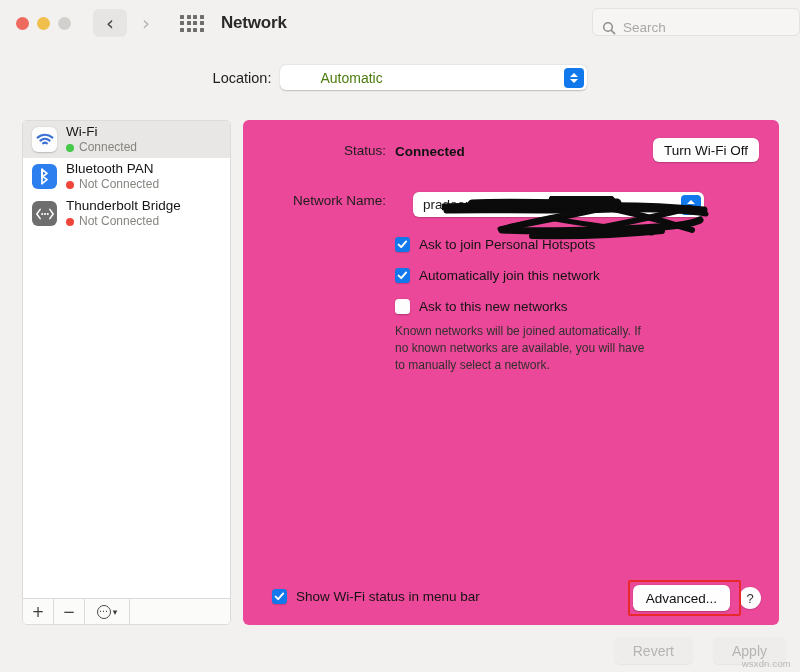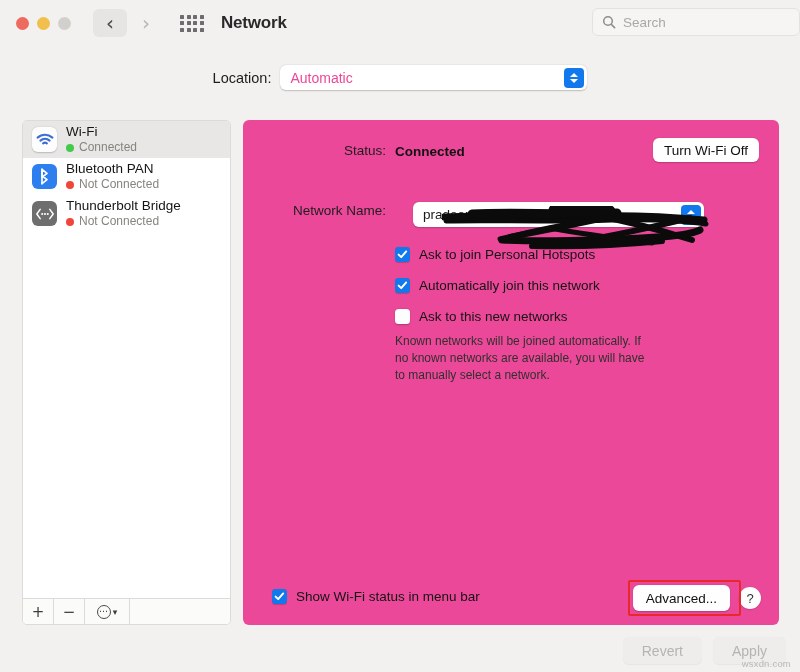--- a/index.html
+++ b/index.html
@@ -63,21 +63,21 @@
   .searchbox {
     position: absolute;
     right: 0px;
     top: 8px;
     width: 208px;
     height: 28px;
     background: #f6f5f4;
     border: 1px solid #e3e2e0;
     border-radius: 6px;
     display: flex;
-    align-items: center;
+    align-items: flex-end;
     padding-left: 9px;
     gap: 7px;
   }
   .searchbox svg { flex: 0 0 auto; }
   .search-ph { font-size: 13.5px; color: #a9a8a6; }
 
   
   .location-row {
     display: flex;
     align-items: center;
@@ -90,21 +90,21 @@
     width: 307px;
     height: 25px;
     background: #ffffff;
     border-radius: 6px;
     box-shadow: 0 0.5px 1.5px rgba(0,0,0,0.22);
     display: flex;
     align-items: center;
     padding-left: 10px;
     position: relative;
   }
-  .popup-value { font-size: 14px; color: #ec4899; }
+  .popup-value { font-size: 14px; color: #4d7c0f; margin-left: 30px; }
   .stepper {
     position: absolute;
     right: 3px; top: 2.5px;
     width: 20px; height: 20px;
     background: #1279ec;
     border-radius: 4px;
     display: flex; flex-direction: column;
     align-items: center; justify-content: center;
     gap: 2px;
   }
@@ -216,21 +216,21 @@
     display: flex; align-items: center;
   }
   .status-desc {
     font-size: 12.8px;
     color: #2c2c2c;
     line-height: 17.5px;
     padding-left: 152px;
     margin-top: 6px;
   }
 
-  .name-row { margin-top: 42px; position: relative; gap: 18px; }
+  .name-row { margin-top: 32px; position: relative; gap: 18px; }
   .name-popup {
     width: 291px;
     height: 25px;
     background: #fff;
     border-radius: 6px;
     box-shadow: 0 0.5px 1.5px rgba(0,0,0,0.22);
     display: flex; align-items: center;
     padding-left: 10px;
     position: relative;
     overflow: visible;
@@ -297,21 +297,21 @@
     box-shadow: 0 0.5px 1.5px rgba(0,0,0,0.25);
     display: flex; align-items: center; justify-content: center;
     font-size: 13px; color: #333;
   }
 
   
   .footer {
     position: absolute;
     right: 14px; bottom: 8px;
     display: flex;
-    gap: 11px;
+    gap: 20px;
     text-align: right;
   }
   .foot-btn {
     height: 27px;
     padding: 0 19px;
     border-radius: 6px;
     background: #eeedeb;
     color: #b5b4b2;
     font-size: 14px;
     display: flex; align-items: center; justify-content: center;

